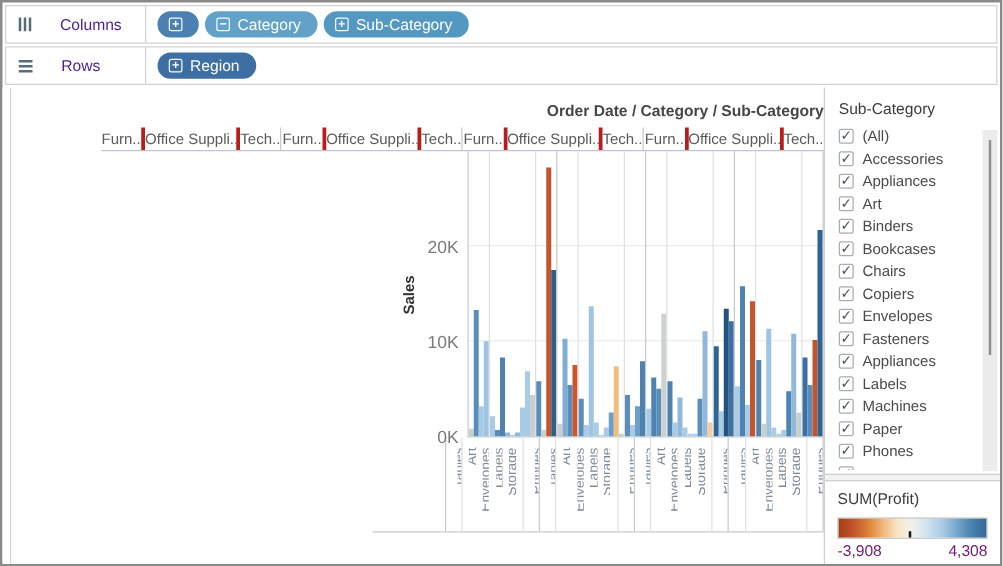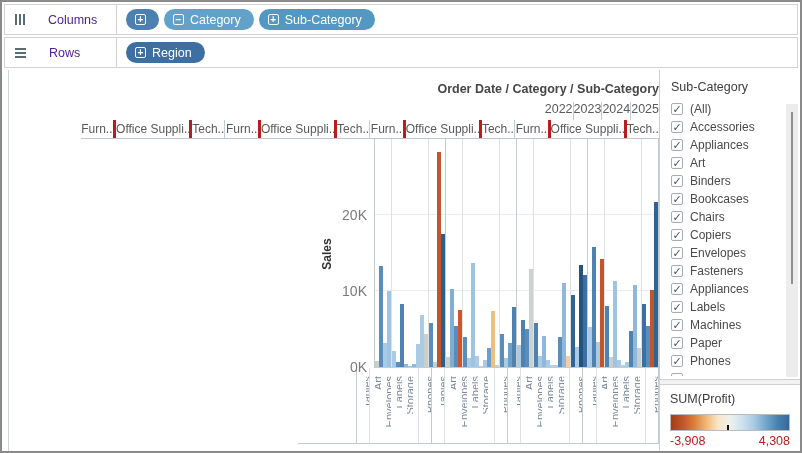--- a/index.html
+++ b/index.html
@@ -66,21 +66,21 @@
   .f-txt { font-size:12px; color:#4a4a4a; white-space:nowrap; }
   .scroll-track { position:absolute; right:2px; top:34px; bottom:2px; width:12px; background:#ececec; }
   .scroll-thumb { position:absolute; left:5px; top:8px; width:2px; height:172px; background:#8f8f8f; }
 
   .divider { height:6px; background:#f2f2f2; border-top:1px solid #cfcfcf; border-bottom:1px solid #cfcfcf; }
   .legend-card { flex:1; padding:7px 10px 0 10px; }
   .legend-title { font-size:12.5px; color:#3c3c3c; margin-bottom:8px; }
   .grad-wrap { position:relative; height:17px; border:1px solid #bbb; }
   .grad { position:absolute; inset:0; }
   .grad-tick { position:absolute; bottom:0; left:47.5%; width:2px; height:5px; background:#111; }
-  .legend-labels { display:flex; justify-content:space-between; margin-top:3px; font-size:12.5px; color:#b91c1c; }
+  .legend-labels { display:flex; justify-content:space-between; margin-top:3px; font-size:12.5px; color:#701a75; }
 </style>
 </head>
 <body>
 
 <div class="app">
 
   <div class="shelves">
     <div class="shelf">
       <div class="shelf-label">
         <span class="icon-cols">
@@ -121,26 +121,20 @@
         </div>
     </div>
   </div>
 
   <div class="main">
 
     <div class="chart-region">
       <div class="left-strip"></div>
       <div class="chart-stack">
         <div class="title-row">Order Date / Category / Sub-Category</div>
-        <div class="years-row" id="years-row">
-            <div class="ycell">2022</div>
-            <div class="ycell">2023</div>
-            <div class="ycell">2024</div>
-            <div class="ycell">2025</div>
-          </div>
         <div class="cats-row" id="cats-row">
             <div class="ycol" style="flex: 1 1 0%; display: flex;">
               <div class="cat-cell" style="flex: 4 1 0%;">Furn..</div>
               <div class="cat-cell" style="flex: 9 1 0%;">Office Suppli..</div>
               <div class="cat-cell" style="flex: 4 1 0%;">Tech..</div>
             </div>
             <div class="ycol" style="flex: 1 1 0%; display: flex;">
               <div class="cat-cell" style="flex: 4 1 0%;">Furn..</div>
               <div class="cat-cell" style="flex: 9 1 0%;">Office Suppli..</div>
               <div class="cat-cell" style="flex: 4 1 0%;">Tech..</div>

